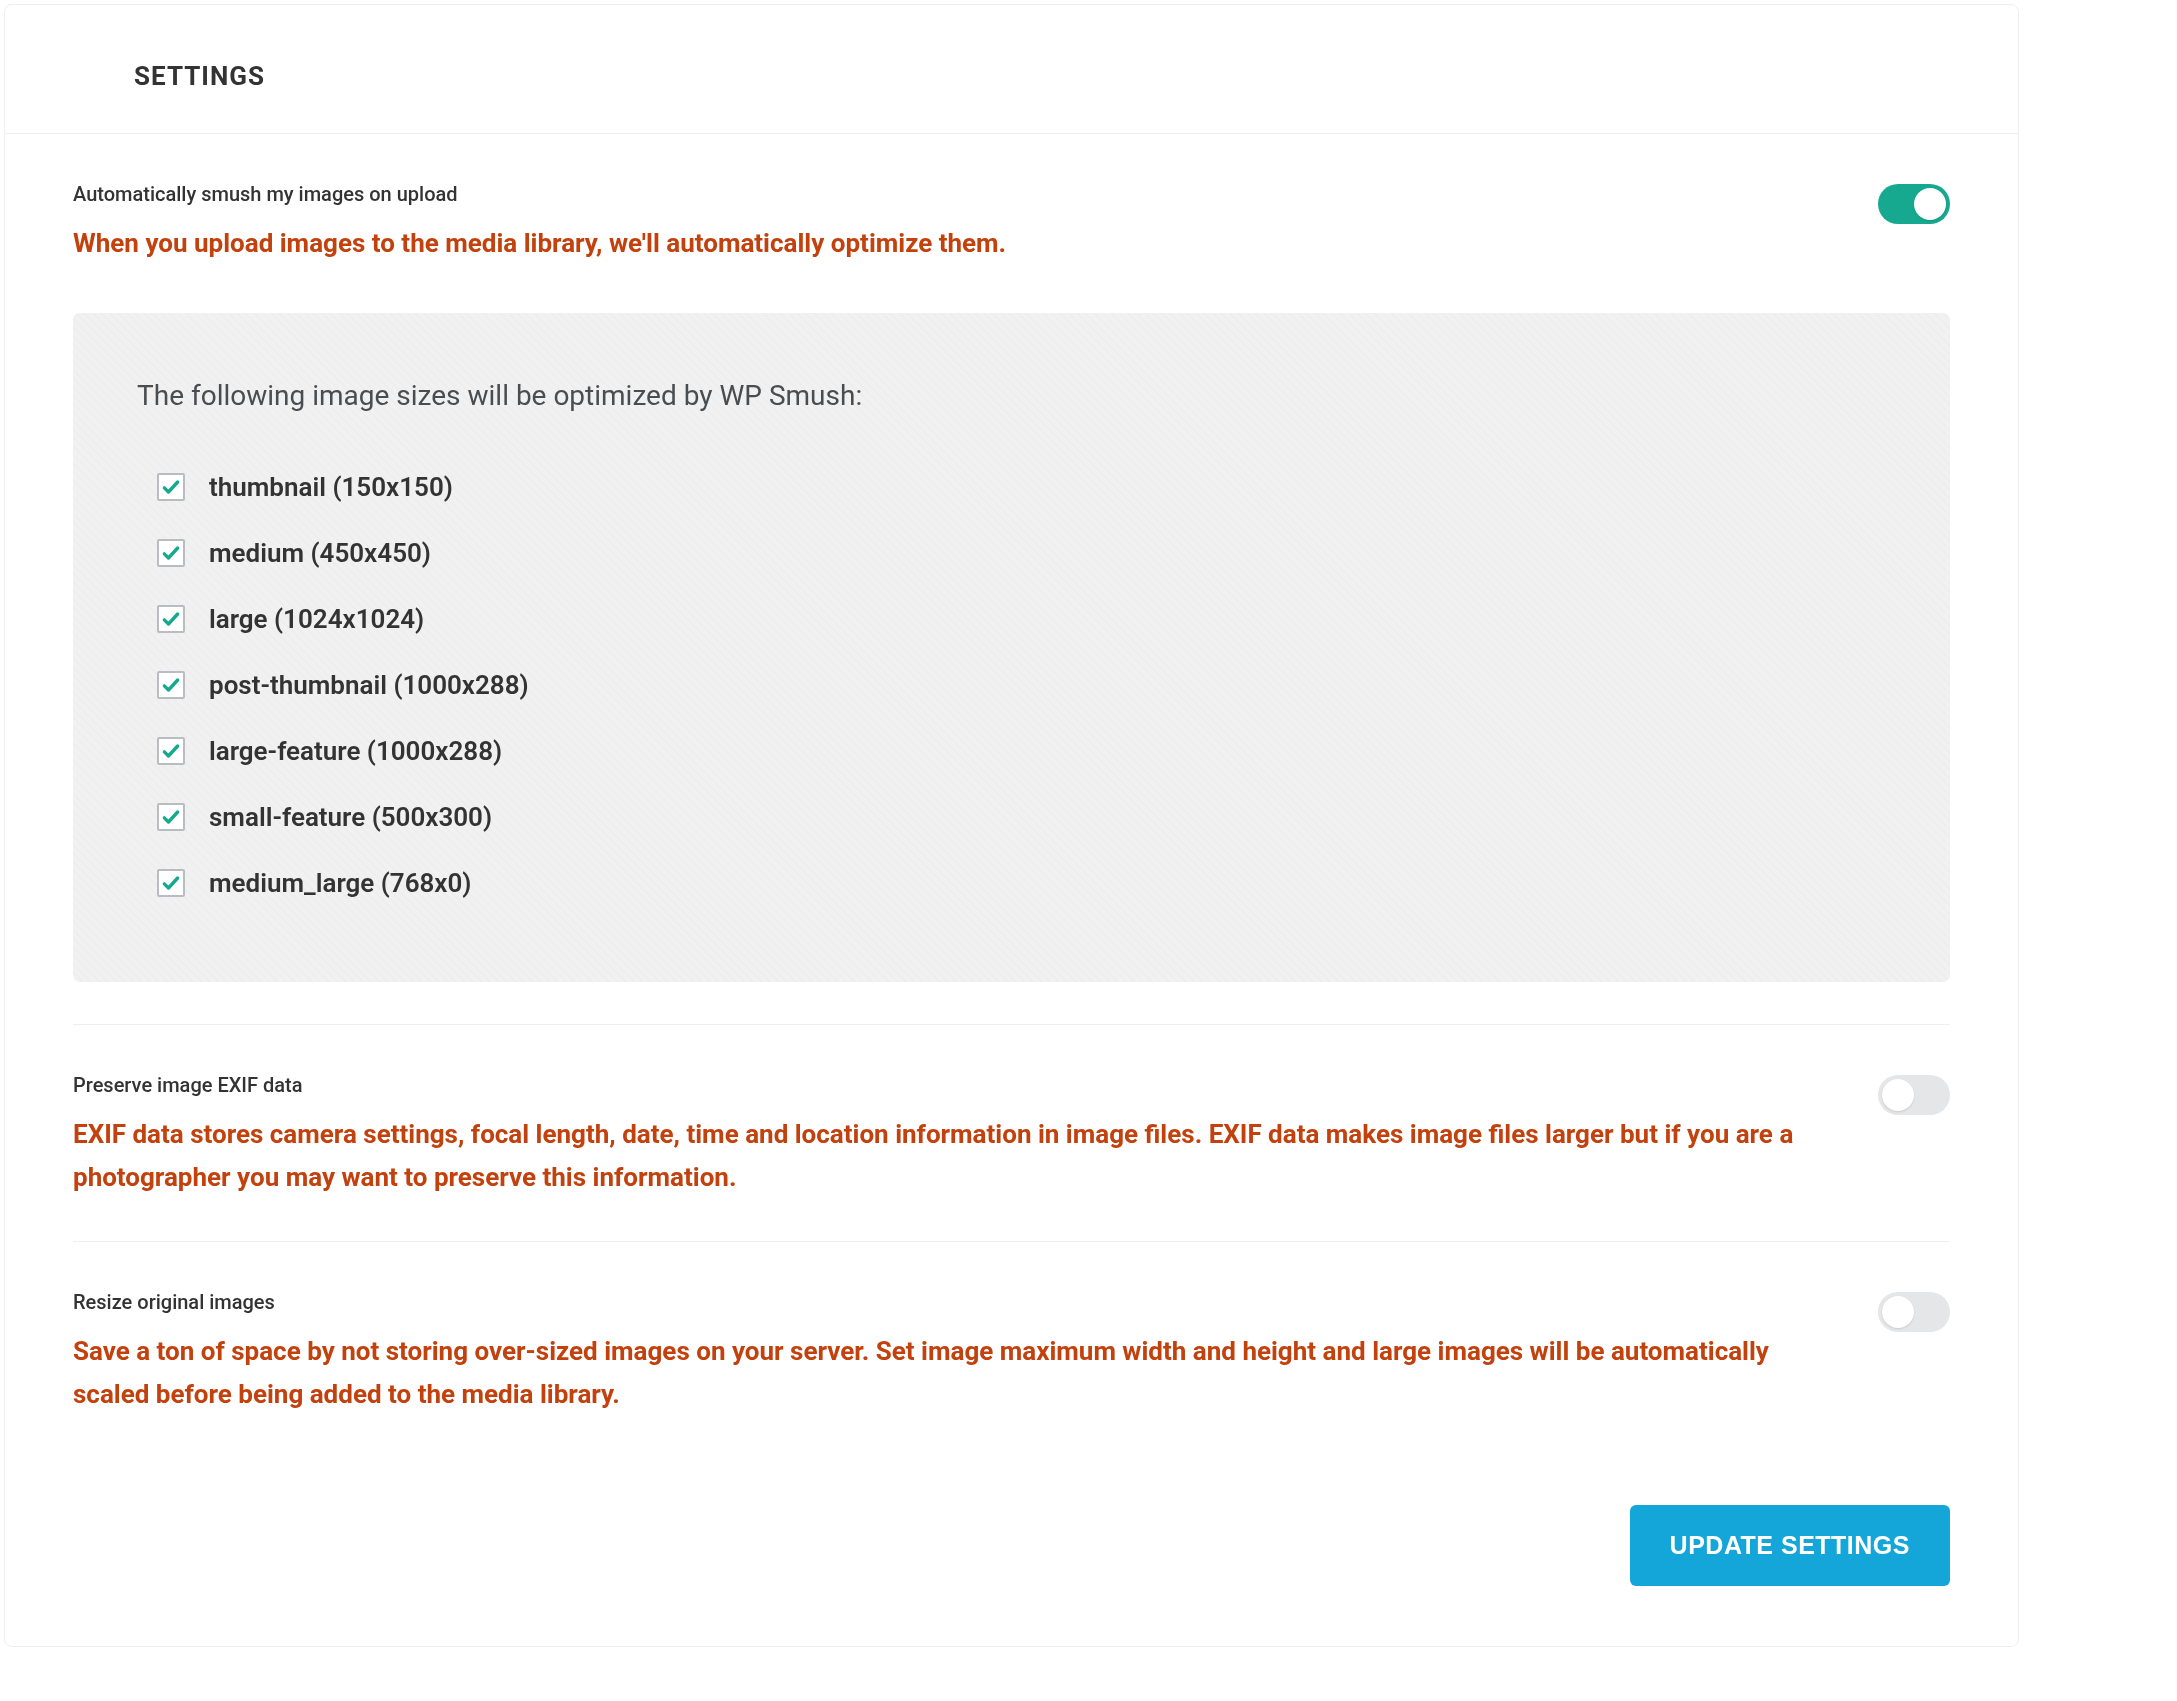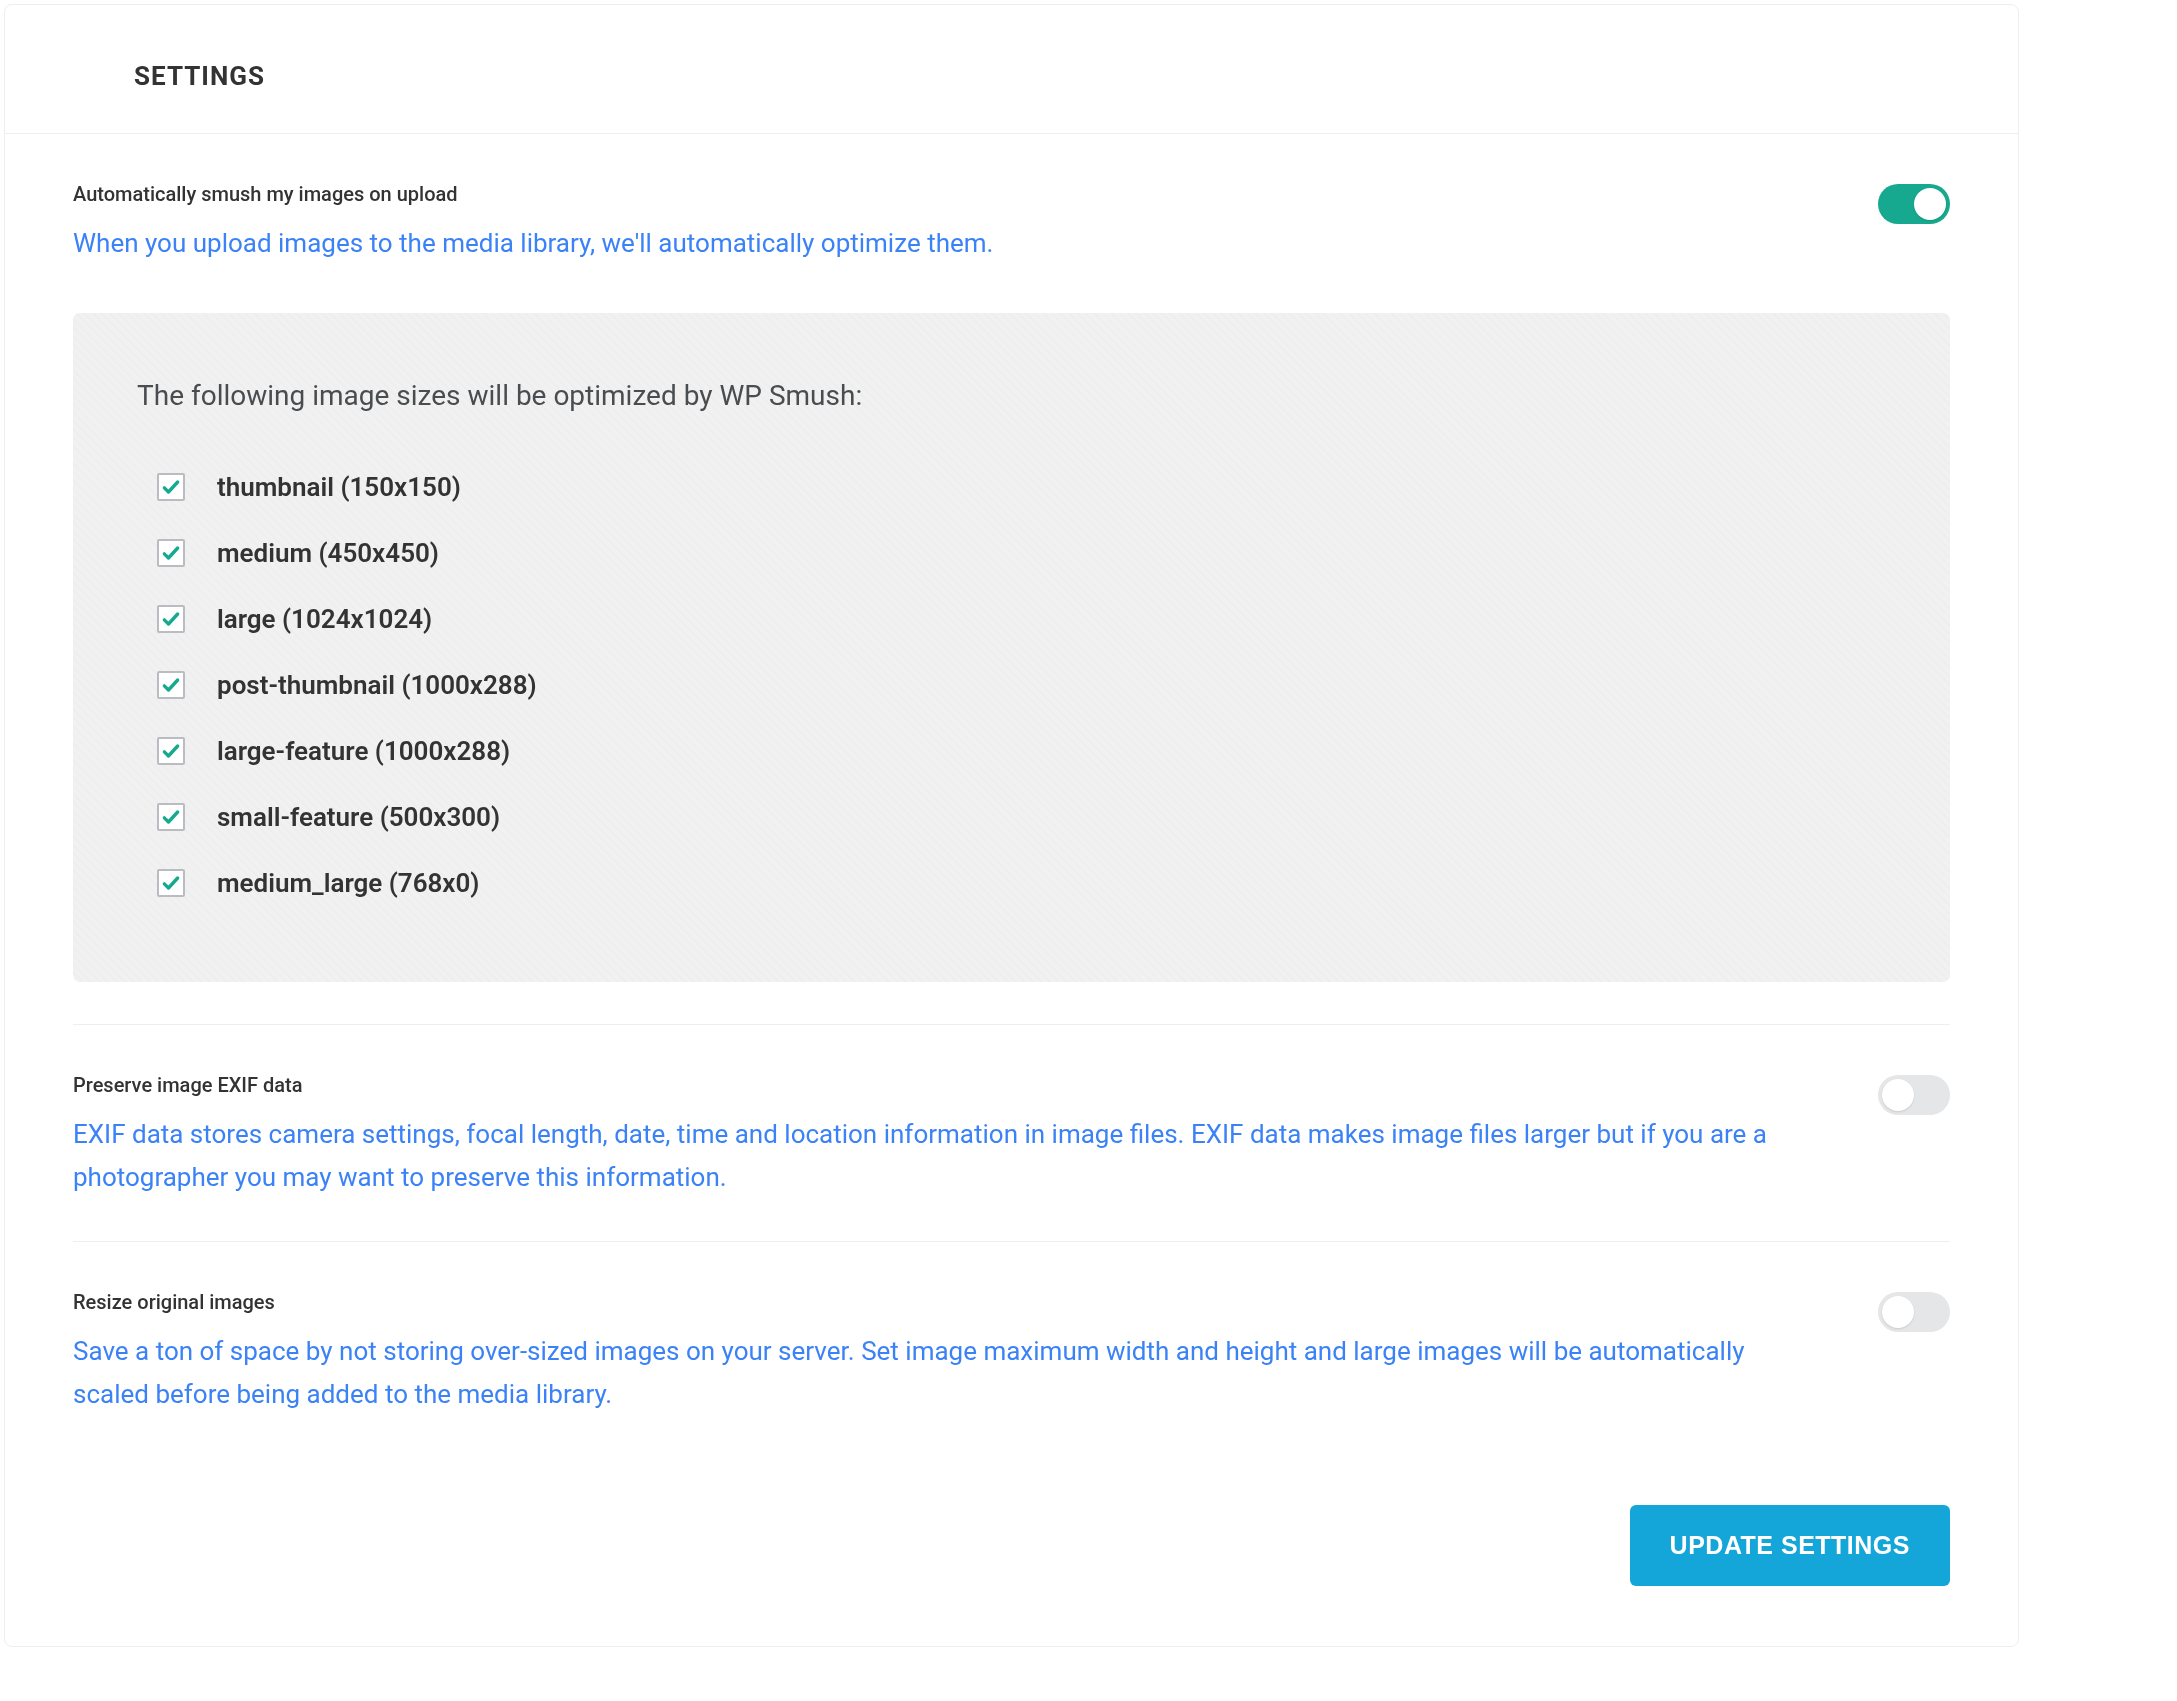--- a/index.html
+++ b/index.html
@@ -46,21 +46,22 @@
   .row .text { flex: 1; max-width: 1751px; }
   .title {
     font-size: 20px;
     font-weight: 500;
     color: #333;
     margin-bottom: 16px;
   }
   .desc {
     font-size: 26px;
     line-height: 1.65;
-    color: #3b82f6;
+    color: #c2410c;
+    font-weight: bold;
   }
 
   
   .toggle {
     position: relative;
     width: 72px;
     height: 40px;
     border-radius: 40px;
     cursor: pointer;
     flex-shrink: 0;
@@ -93,21 +94,21 @@
   }
   .sizes-intro {
     font-size: 28px;
     color: #4a4d50;
     margin-bottom: 42px;
   }
   .size-list { list-style: none; padding-left: 20px; }
   .size-item {
     display: flex;
     align-items: center;
-    gap: 32px;
+    gap: 24px;
     padding: 18px 0;
   }
   .checkbox {
     width: 28px;
     height: 28px;
     border: 2px solid #b9bdc1;
     background: #fff;
     border-radius: 2px;
     display: inline-flex;
     align-items: center;

